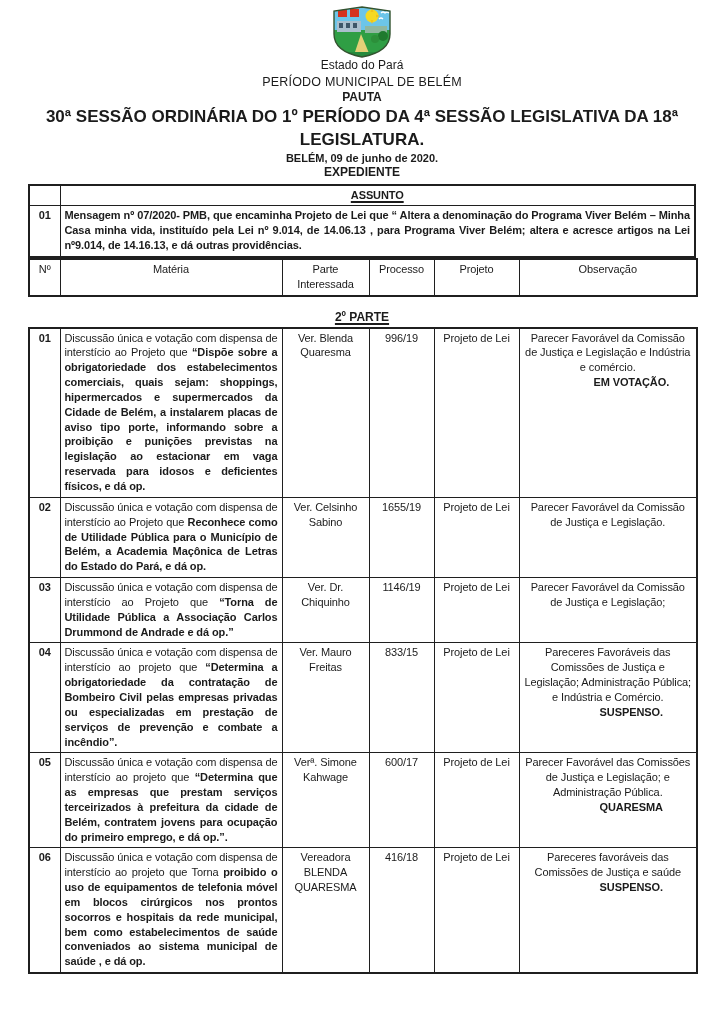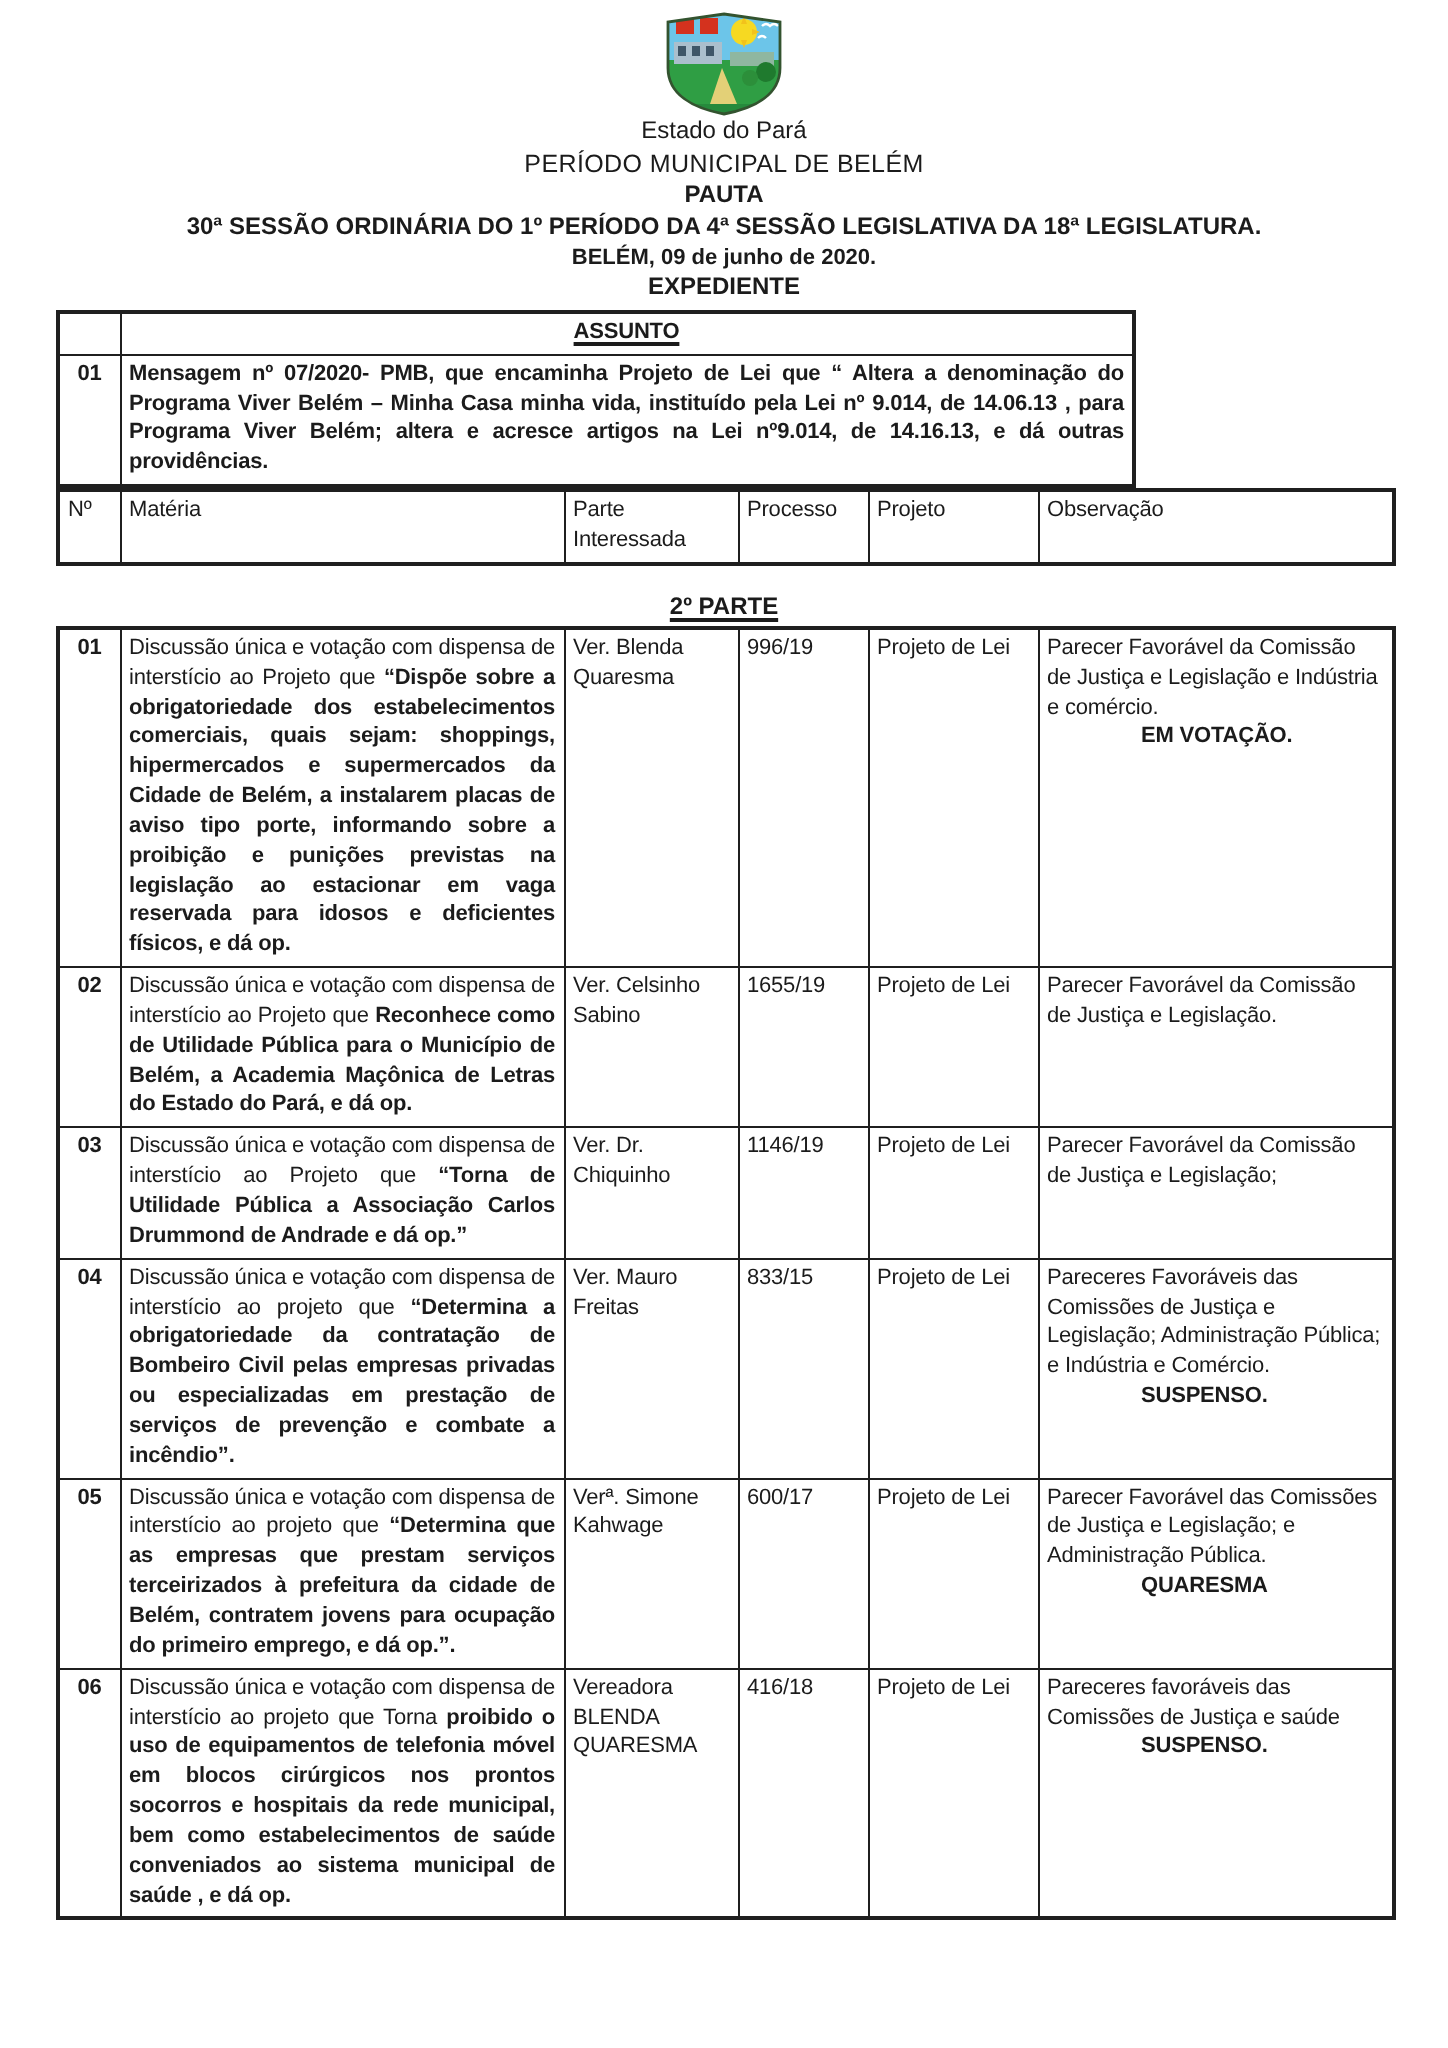--- a/index.html
+++ b/index.html
@@ -14,32 +14,32 @@
 
   
   .doc-header { text-align: center; line-height: 1.3; }
   .crest { display: block; margin: 0 auto; }
   .h-state   { font-size: 12px; }
   .h-chamber { font-size: 12.5px; letter-spacing: .2px; }
   .h-pauta, .h-expediente {
     font-size: 12px; font-weight: 700;
     text-underline-offset: 2px; text-decoration-thickness: 1.5px;
   }
-  .h-session { font-size: 12px; font-weight: 700; margin-top: 1px; }
+  .h-session { font-size: 17px; font-weight: 700; margin-top: 1px; }
   .h-date    { font-size: 11px;  font-weight: 700; }
 
   
   table {
-    width: 540px; border-collapse: collapse; table-layout: fixed;
+    width: 668px; border-collapse: collapse; table-layout: fixed;
     font-size: 11px; line-height: 1.35; letter-spacing: -0.1px;
   }
   td, th {
     border: 1.6px solid #1f1f1f;
     vertical-align: top; padding: 2px 4px 3px 4px;
-    font-weight: 400; text-align: left;
+    font-weight: 400; text-align: center;
   }
   .tbl-expediente { margin-top: 3px; border: 2px solid #1f1f1f; }
   .tbl-part       { border: 2px solid #1f1f1f; }
   .col-num  { width: 31px; }
   .col-mat  { width: 222px; }
   .col-parte{ width: 87px; }
   .col-proc { width: 65px; }
   .col-proj { width: 85px; }
   .col-obs  { width: 178px; }
 

